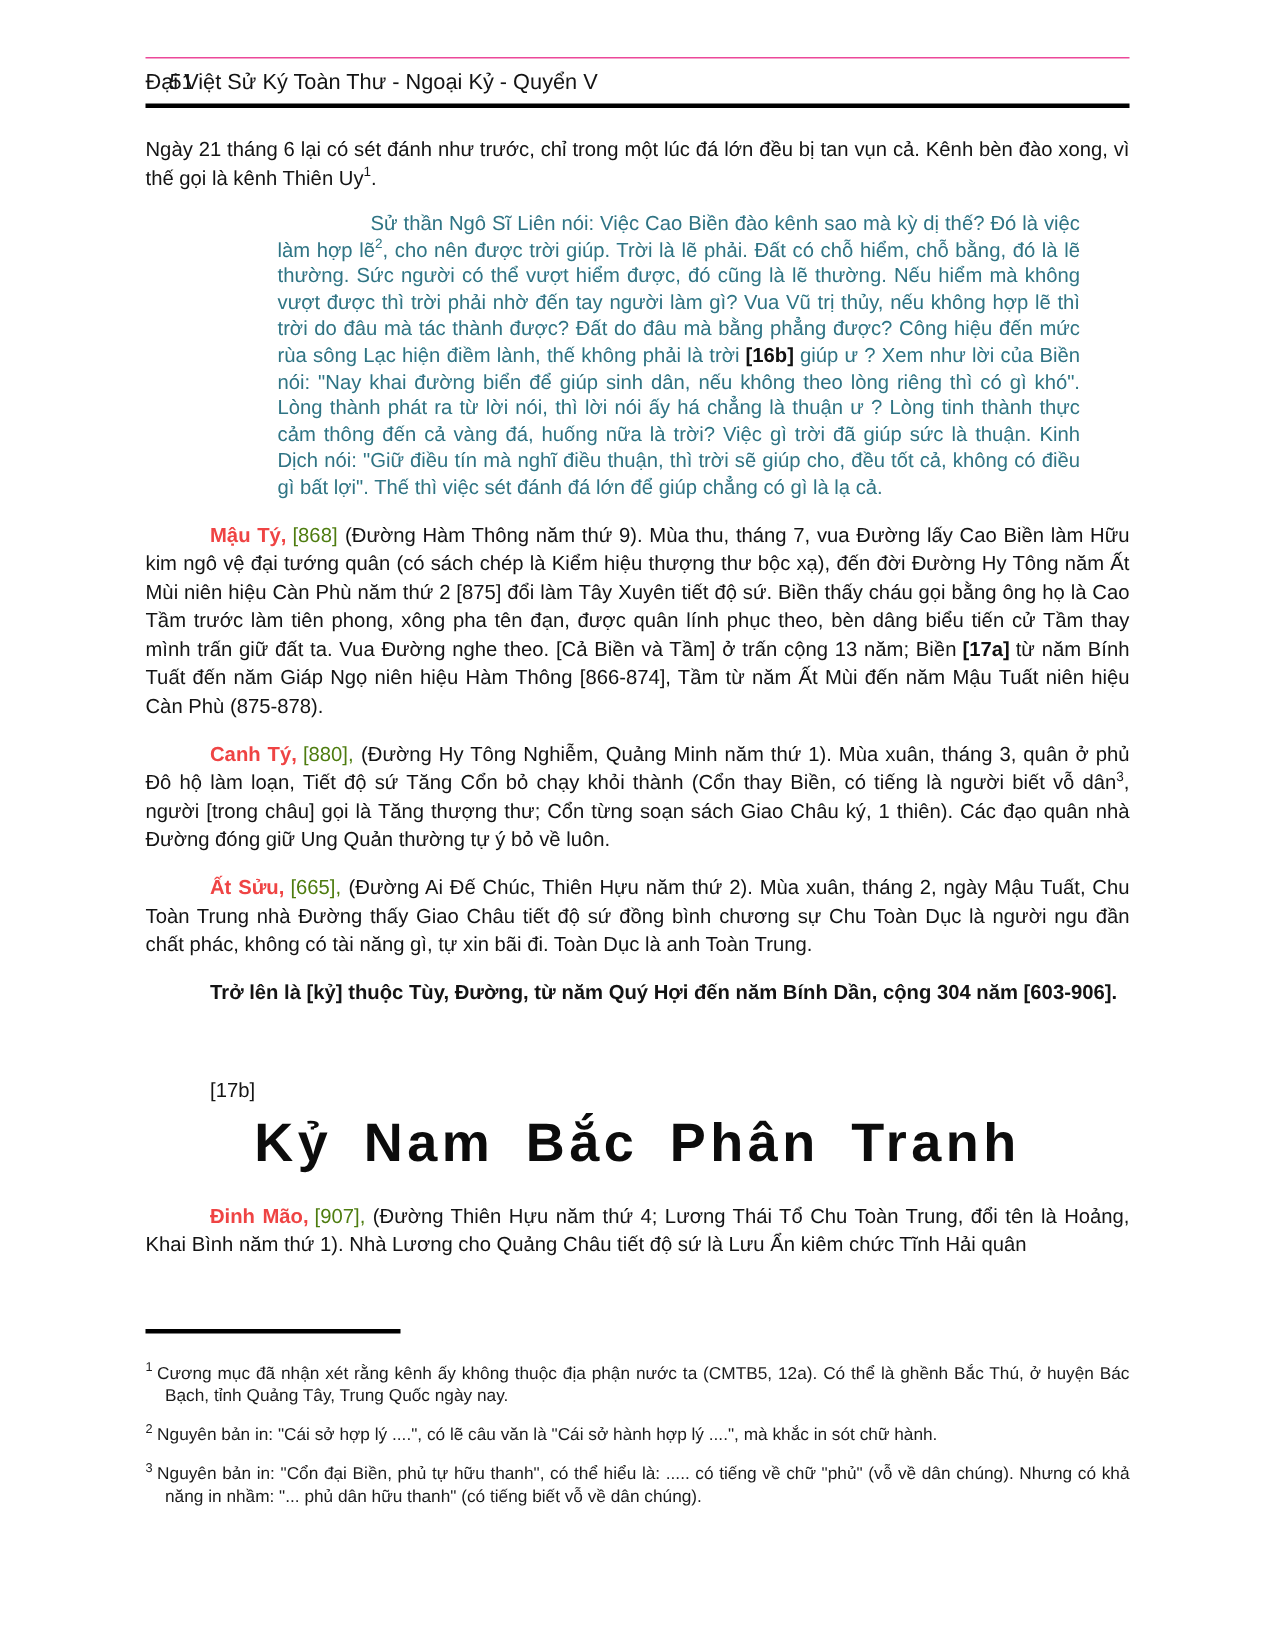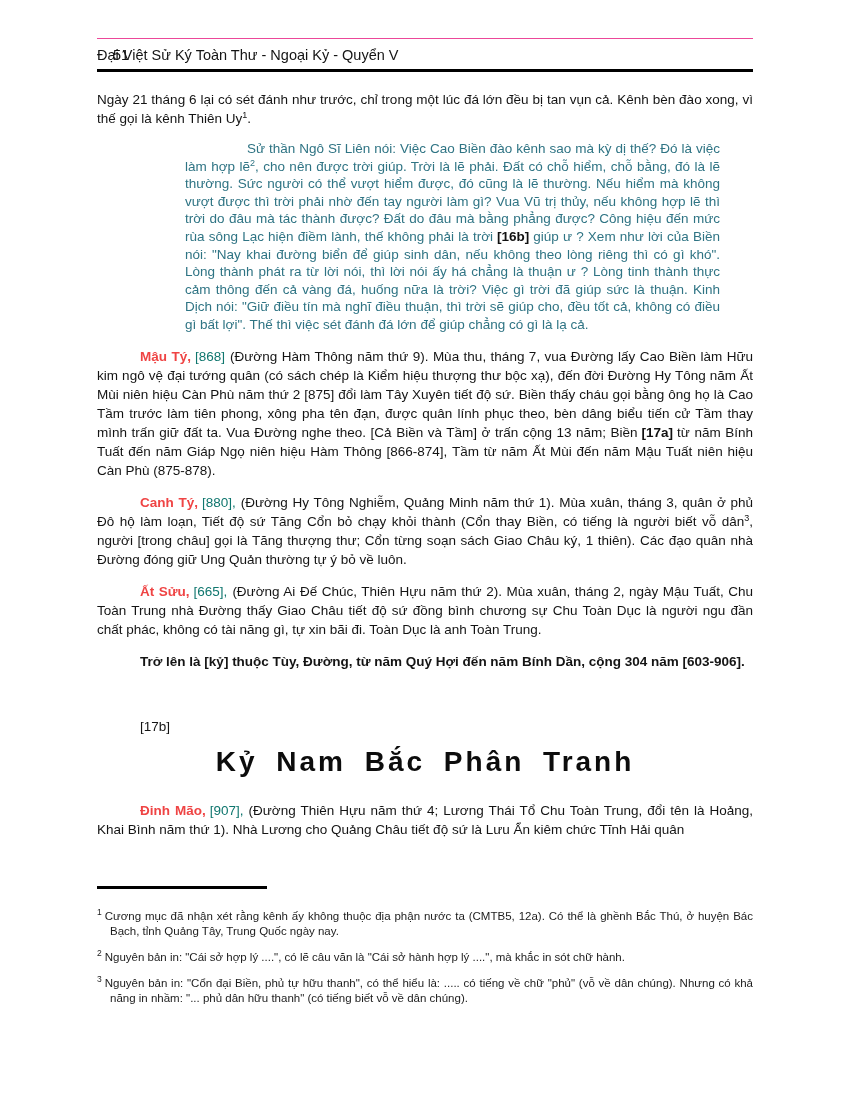--- a/index.html
+++ b/index.html
@@ -19,28 +19,28 @@
     font-size:13.5px; line-height:19px; text-align:justify;
   }
   p { margin:0; }
   .p-first { margin-top:0; }
   .p-body { text-indent:43px; margin-top:13px; }
   .quote {
     margin:12px 33px 12px 88px; text-indent:62px;
     color:#2f7484; line-height:17.6px;
   }
   .lead { font-weight:bold; color:#ef4444; }
-  .year { color:#0f766e; margin:0 5px 0 4px; }
+  .year { color:#4d7c0f; margin:0 5px 0 4px; }
   .pmarker { font-weight:bold; color:#111; margin:0 4px; }
   sup.ref { font-size:9px; vertical-align:super; line-height:0; }
   .summary { font-weight:bold; text-indent:43px; margin-top:13px; }
   .marker-17b { font-weight:normal; text-indent:43px; margin-top:46px; }
   .section-heading {
     text-align:center; text-indent:0; font-weight:bold;
-    font-size:28px; letter-spacing:3px; word-spacing:8px;
+    font-size:36px; letter-spacing:3px; word-spacing:8px;
     margin-top:16px; color:#0c0c0c;
   }
   .p-dinh-mao { margin-top:30px; }
   .footnotes {
     position:absolute; left:97px; width:656px; top:886px;
     font-size:11.5px; line-height:15px; text-align:justify; color:#1c1c1c;
   }
   .fn-sep { width:170px; border-top:3px solid #000; margin:0 0 20px 0; }
   .footnote { padding-left:13px; text-indent:-13px; margin-bottom:11px; }
   .footnote sup { font-size:8.5px; vertical-align:super; line-height:0; margin-right:3px; }

